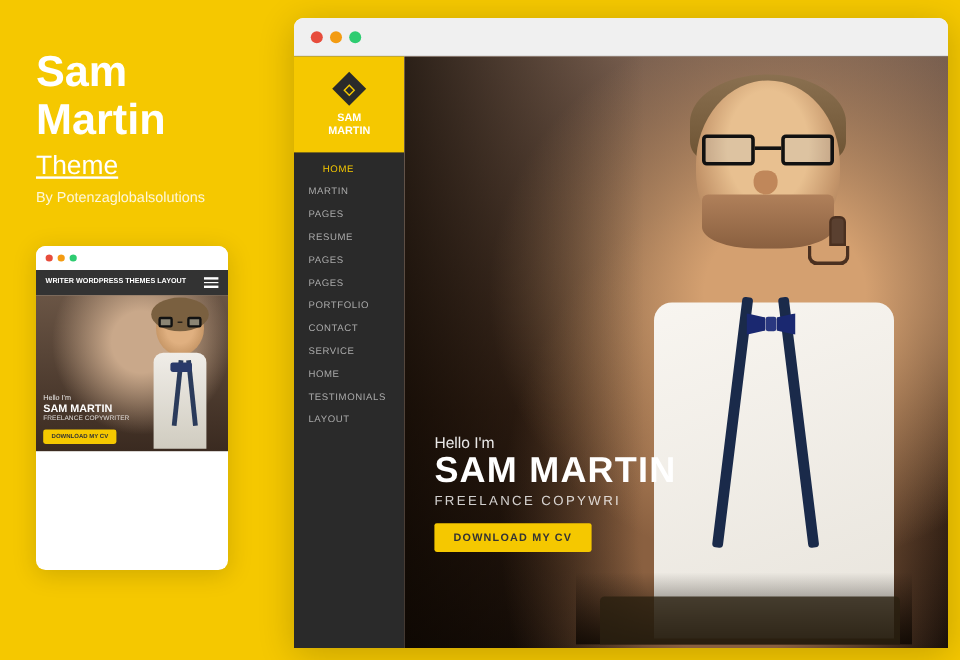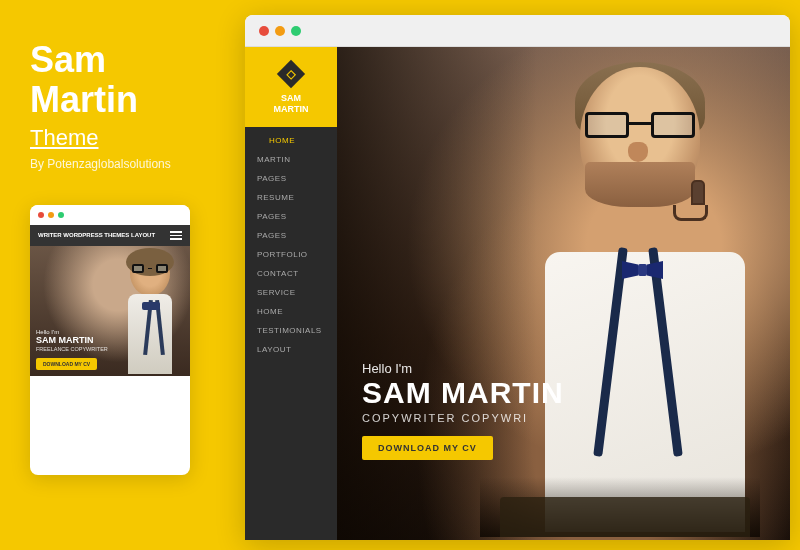--- a/index.html
+++ b/index.html
@@ -461,18 +461,18 @@
           <div style="width:14px;height:25px;background:#5a4030;border-radius:5px 5px 0 0;position:absolute;top:-25px;right:3px;border:2px solid #4a3020;"></div>
         </div>
 
         <div style="position:absolute;bottom:0;left:0;right:0;height:60px;background:linear-gradient(180deg,transparent,rgba(10,5,0,0.8));"></div>
         <div style="position:absolute;bottom:0;right:10px;left:20px;height:40px;background:#2a2010;border-radius:4px 4px 0 0;opacity:0.8;"></div>
       </div>
 
       <div class="hero-overlay">
         <div class="hero-hello">Hello I'm</div>
         <div class="hero-name">SAM MARTIN</div>
-        <div class="hero-role">COPYWRITER COPYWRI</div>
+        <div class="hero-role">FREELANCE COPYWRI</div>
         <div class="hero-btn">DOWNLOAD MY CV</div>
       </div>
     </div>
   </div>
 </div>
 
 </body></html>

